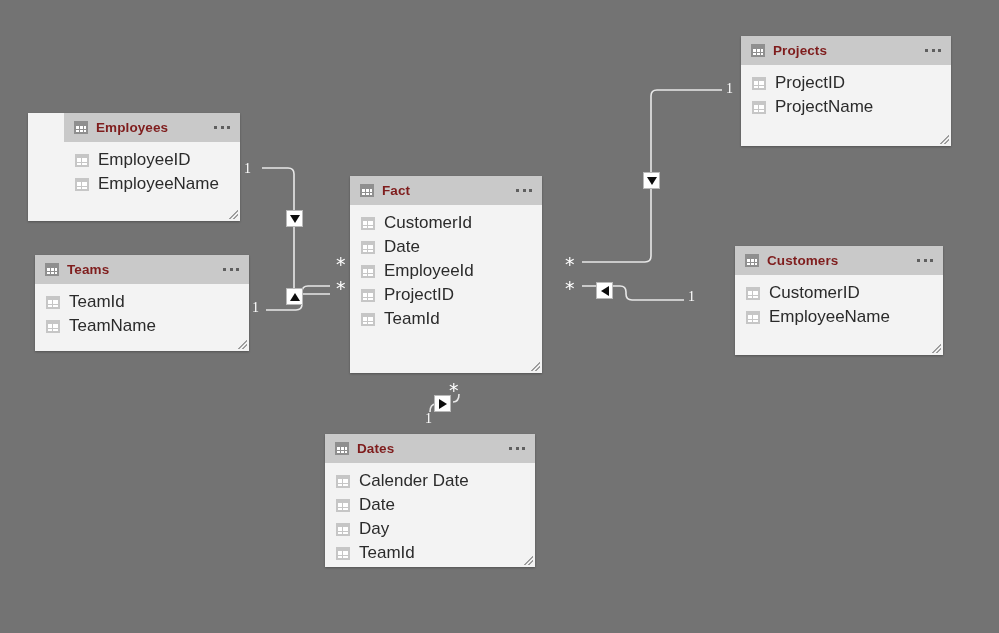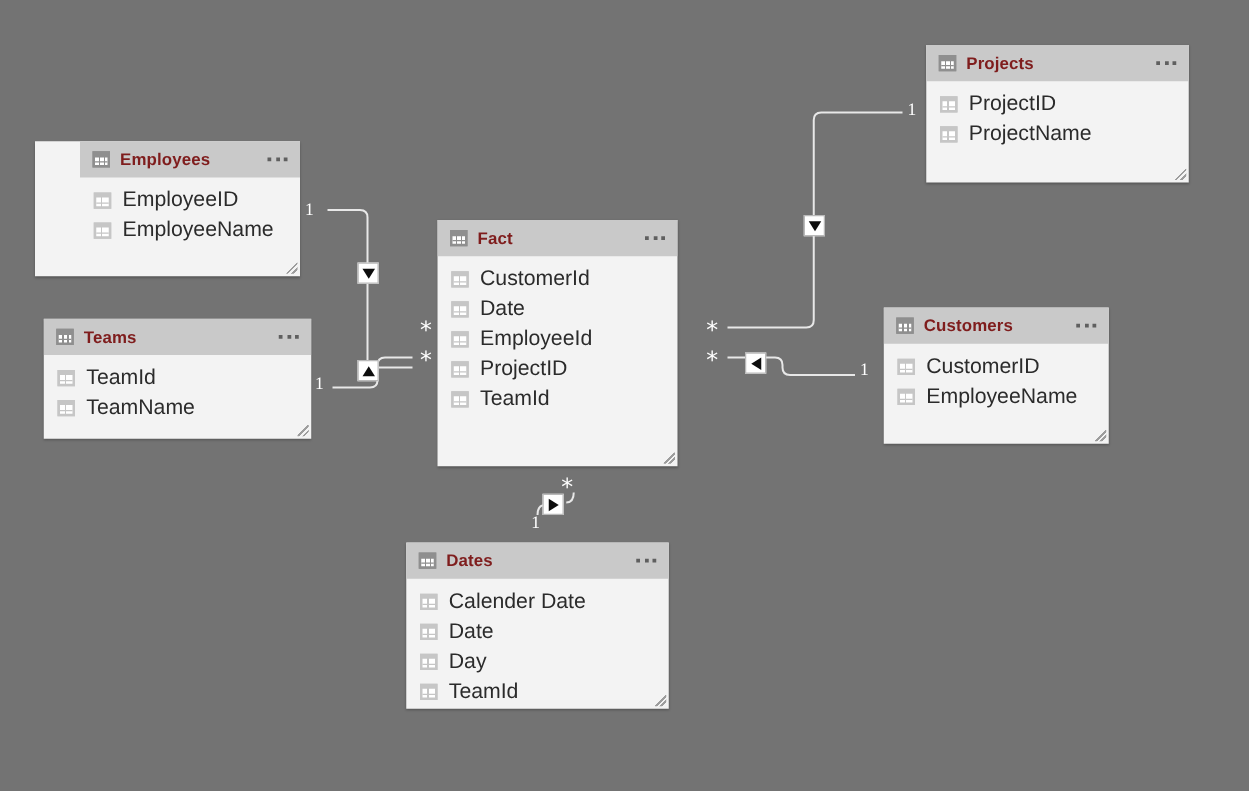--- a/index.html
+++ b/index.html
@@ -354,21 +354,21 @@
         <span class="fld-name">ProjectID</span>
       </div>
       <div class="fld">
         <span class="ico ico-field"></span>
         <span class="fld-name">ProjectName</span>
       </div>
     </div>
     <span class="grip"></span>
   </div>
 
-  <div class="tbl" style="left:707px; top:246px; width:180px; height:109px;">
+  <div class="tbl" style="left:735px; top:246px; width:208px; height:109px;">
     <div class="tbl-head">
       <span class="ico ico-table"></span>
       <span class="tbl-title">Customers</span>
       <span class="ellipsis">
           <i></i>
           <i></i>
           <i></i>
         </span>
     </div>
     <div class="tbl-body">

